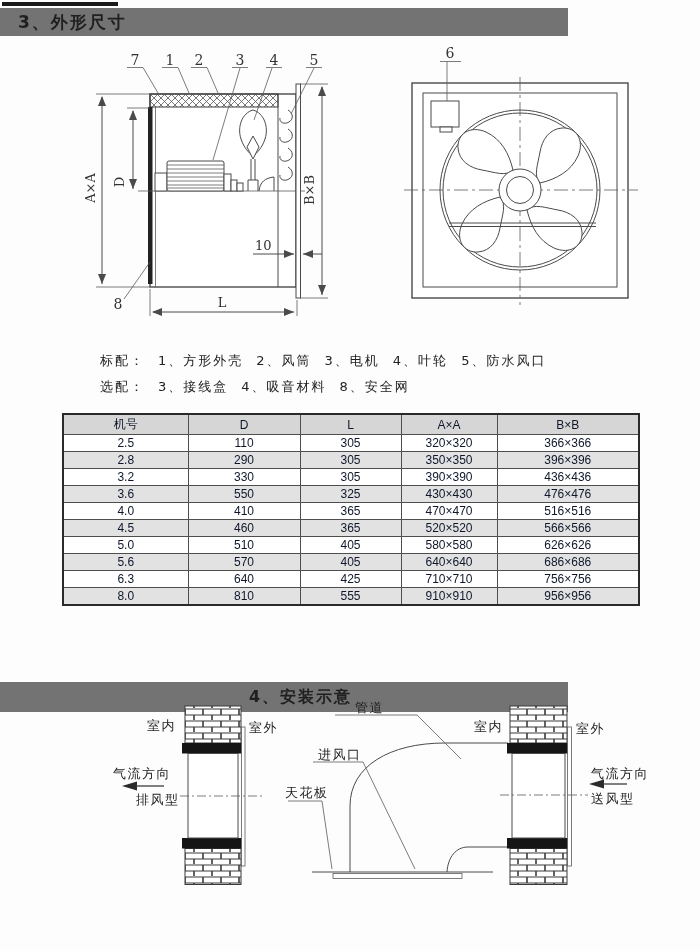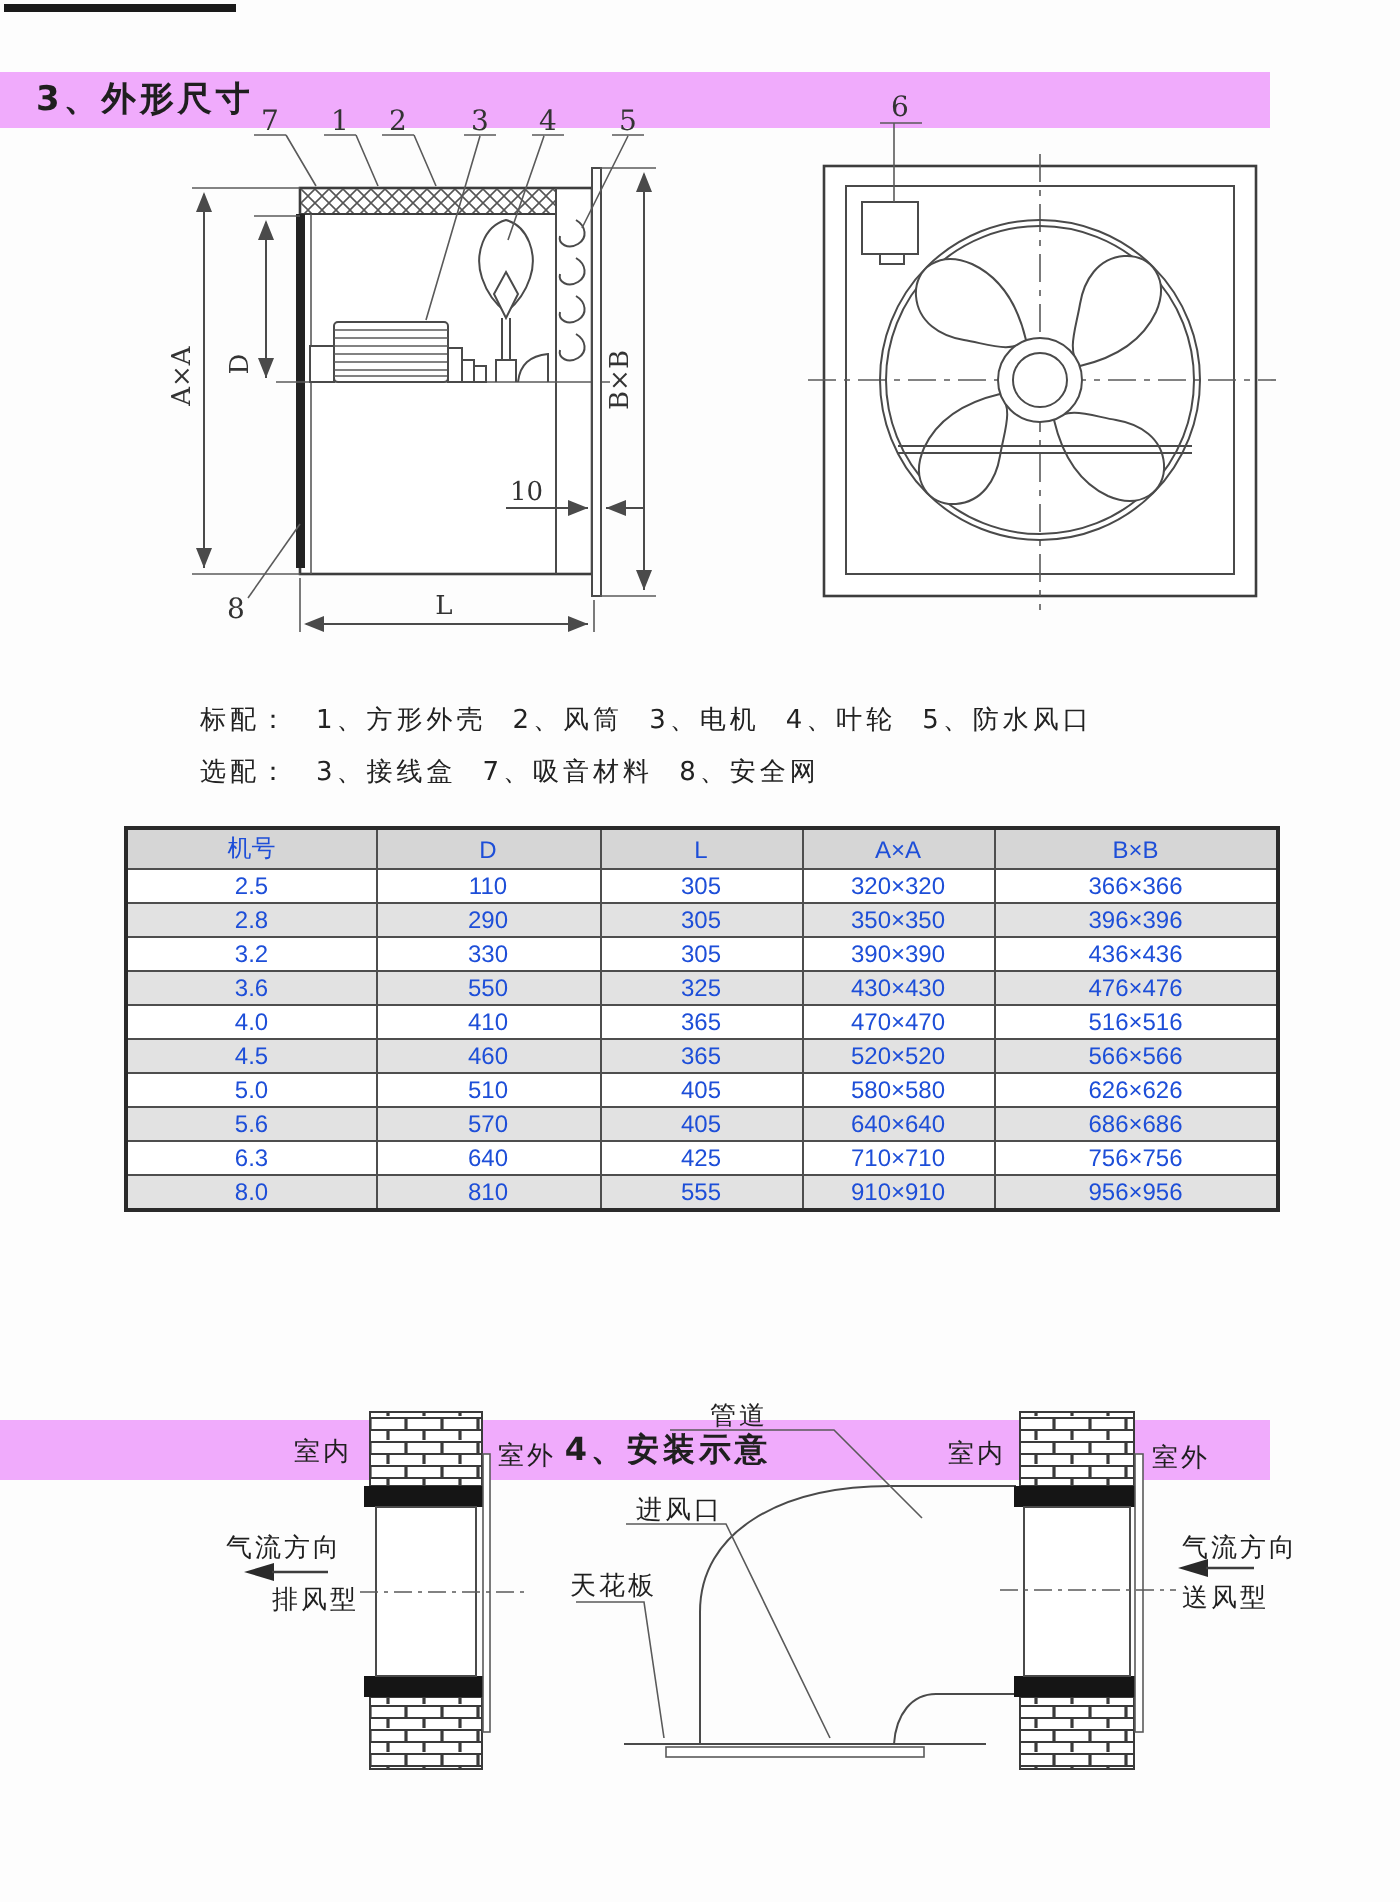--- a/index.html
+++ b/index.html
@@ -1,36 +1,36 @@
 <!DOCTYPE html>
 <html><head>
 <meta charset="utf-8">
 <style>
   html,body{margin:0;padding:0;}
   body{width:700px;height:951px;position:relative;background:#fdfdfd;overflow:hidden;
        font-family:"DejaVu Sans",sans-serif;color:#222;}
   .abs{position:absolute;}
   .topstrip{left:2px;top:2px;width:116px;height:4px;background:#1a1a1a;}
-  .secbar{left:0;width:635px;background:#f0abfc;margin-top:28px;}
+  .secbar{left:0;width:568px;background:#737373;}
   .secbar.s3{top:8px;height:28px;}
   .secbar.s4{top:682px;height:30px;text-align:center;}
   .secbar .t{font-weight:bold;color:#1f1f1f;letter-spacing:2px;}
   .secbar.s3 .t{font-size:17px;line-height:28px;padding-left:18px;display:block;}
   .secbar.s4 .t{font-size:16px;line-height:30px;padding-left:33px;display:block;}
   svg{position:absolute;left:0;}
   #svg-dim{top:40px;}
   #svg-install{top:690px;}
   .legend{left:100px;top:348px;font-size:13px;color:#222;letter-spacing:2px;}
   .legend .row{height:26px;line-height:26px;white-space:nowrap;}
   .legend .it{margin-right:13px;}
   #size-table{left:62px;top:413px;}
   #size-table table{border-collapse:collapse;table-layout:fixed;width:576px;
        border:2px solid #2a2a2a;background:#fff;}
   #size-table th,#size-table td{border:1px solid #4e4e4e;text-align:center;padding:0;
-       font-size:12px;font-weight:normal;color:#1d4ed8;font-family:"Liberation Sans","DejaVu Sans",sans-serif;}
+       font-size:12px;font-weight:normal;color:#0f172a;font-family:"Liberation Sans","DejaVu Sans",sans-serif;}
   #size-table th{height:19px;background:#d6d6d6;}
   #size-table td{height:16px;margin-left:29px;}
   #size-table tbody tr:nth-child(even){background:#e2e2e2;}
   
   .cn{font-family:"DejaVu Sans",sans-serif;font-size:13px;fill:#1f1f1f;letter-spacing:1.5px;}
   .num{font-family:"DejaVu Serif",serif;font-size:14px;fill:#333;}
   .dim{font-family:"DejaVu Serif",serif;font-size:13px;fill:#333;}
   .ln{stroke:#4a4a4a;stroke-width:1;fill:none;}
   .lnb{stroke:#3d3d3d;stroke-width:1.3;fill:none;}
   .thin{stroke:#5a5a5a;stroke-width:0.8;fill:none;}
@@ -175,21 +175,21 @@
     <text class="num" text-anchor="middle" x="450" y="58">6</text>
     <path d="M440,61.5 H461 M447,61.5 V101" class="thin"></path>
   </g>
 </svg>
 
 <div class="abs legend">
   <div class="row">
     <span class="it">标配：</span><span class="it">1、方形外壳</span><span class="it">2、风筒</span><span class="it">3、电机</span><span class="it">4、叶轮</span><span class="it">5、防水风口</span>
   </div>
   <div class="row">
-    <span class="it">选配：</span><span class="it">3、接线盒</span><span class="it">7、吸音材料</span><span class="it">8、安全网</span>
+    <span class="it">选配：</span><span class="it">3、接线盒</span><span class="it">4、吸音材料</span><span class="it">8、安全网</span>
   </div>
 </div>
 
 <div class="abs" id="size-table">
   <table>
     <colgroup>
       <col style="width:125px">
         <col style="width:112px">
         <col style="width:101px">
       <col style="width:96px">

